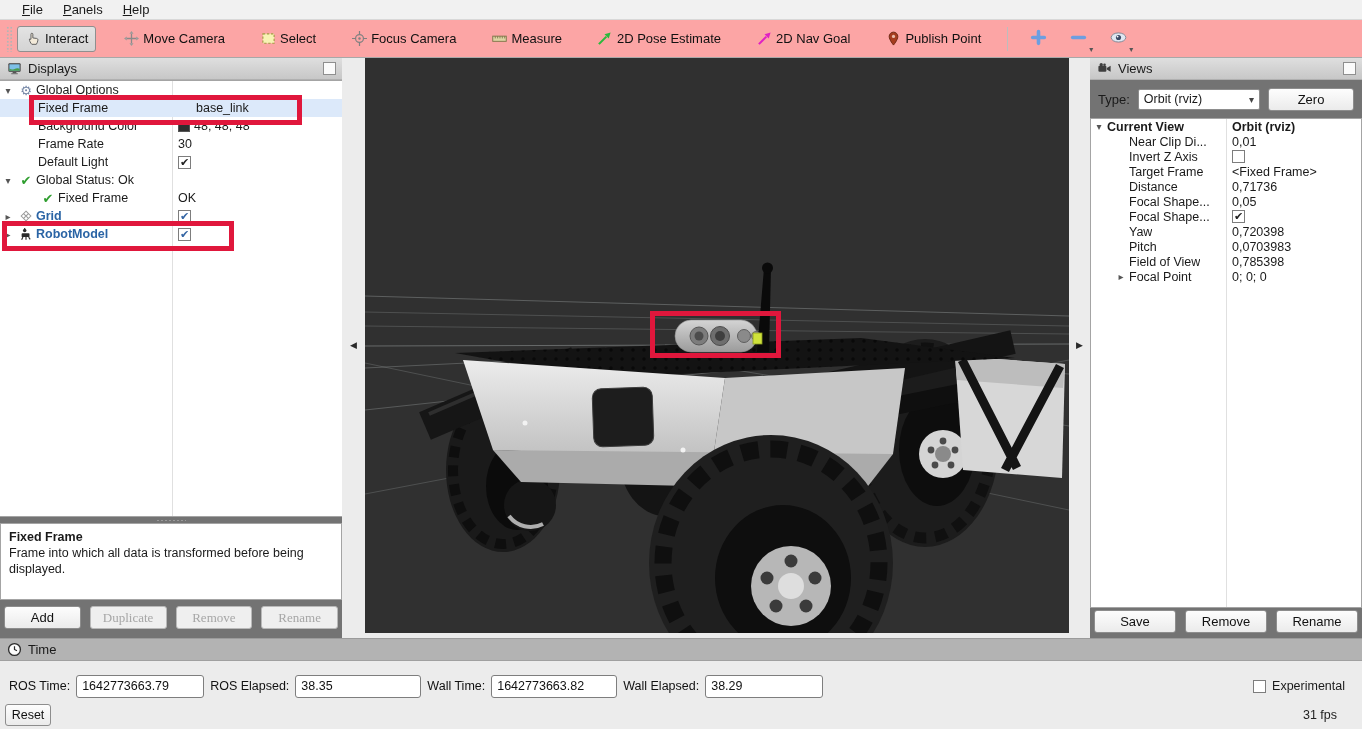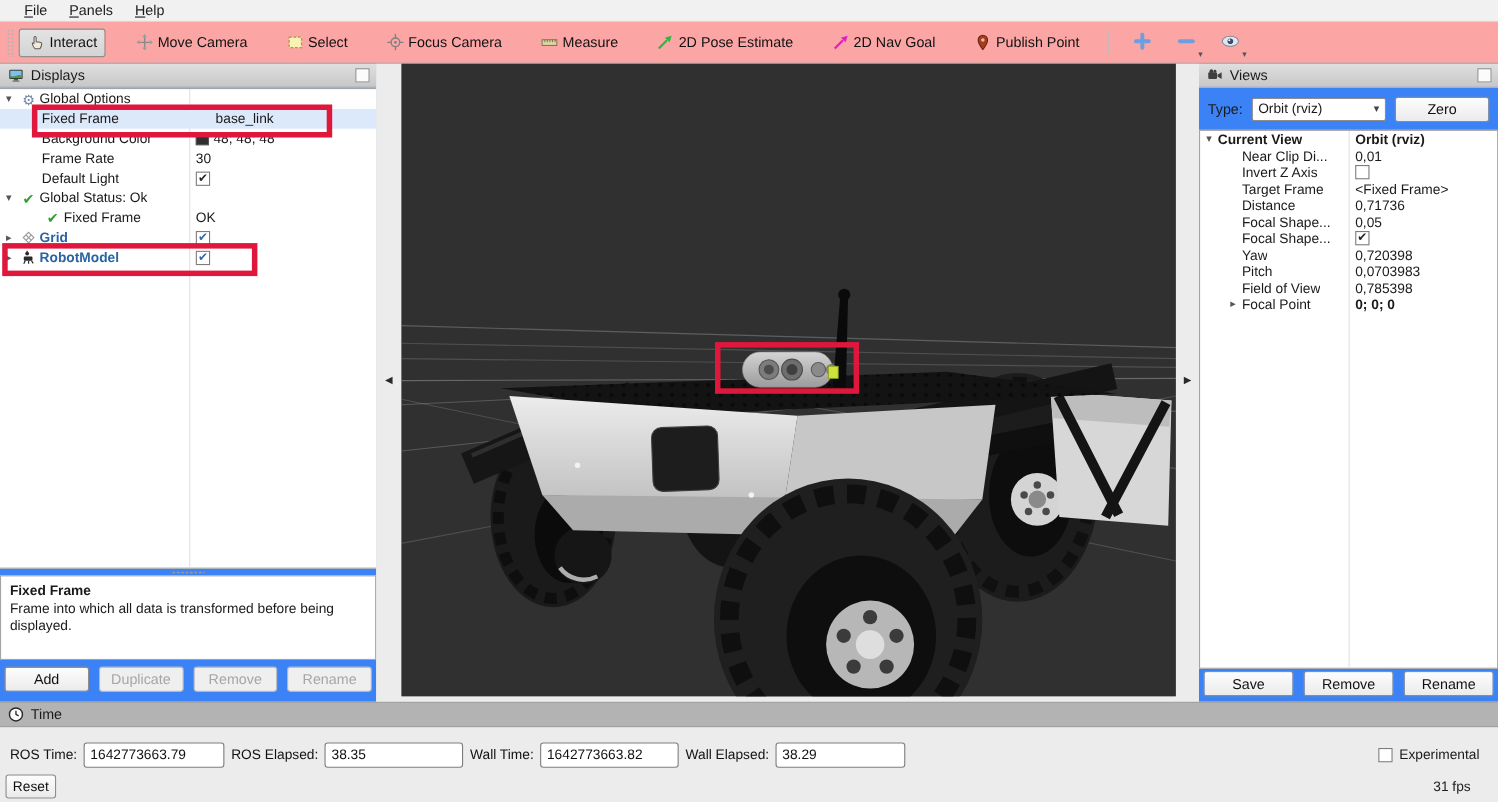--- a/index.html
+++ b/index.html
@@ -24,21 +24,21 @@
   .tool.active { background:linear-gradient(#e3e3e3,#d4d4d4); border-color:#8f8f8f; }
   .tool-icon { display:inline-flex; width:16px; height:16px; align-items:center; justify-content:center; }
   .tsep { width:1px; height:24px; background:#bdbdbd; margin:0 14px 0 18px; }
   #zoomctls { display:flex; align-items:center; gap:8px; }
   .zoomctl { position:relative; width:32px; height:28px; display:flex; align-items:center; justify-content:center;
              background:transparent; border:none; }
   .mini-caret { position:absolute; right:1px; bottom:-1px; font-size:8px; color:#555; line-height:8px; }
 
   
   #main { position:absolute; left:0; top:58px; width:100%; height:580px; }
-  .dock { position:absolute; top:0; height:580px; background:#3b82f6; }
+  .dock { position:absolute; top:0; height:580px; background:#737373; }
   #displays { left:0; width:342px; }
   #views { left:1090px; width:272px; }
   .dock-head { height:22px; background:linear-gradient(#dfdfdf,#c7c7c7); border-bottom:1px solid #b0b0b0;
                display:flex; align-items:center; gap:6px; padding:0 6px; }
   .dock-title { font-size:13px; }
   .float-btn { margin-left:auto; width:13px; height:13px; background:#fbfbfb; border:1px solid #8f8f8f; }
   .dicon { display:inline-flex; width:16px; height:16px; align-items:center; justify-content:center; }
 
   .tree-frame { position:absolute; left:0; right:0; background:#fff; border-top:1px solid #a4a4a4;
                 border-bottom:1px solid #a4a4a4; overflow:hidden; }
@@ -63,21 +63,21 @@
   .hsplit::after { content:""; width:30px; height:3px;
                    background-image:radial-gradient(#9a9a9a 1px, transparent 1.2px); background-size:4px 3px; }
   .help-box { position:absolute; top:465px; left:0; right:0; height:77px; background:#fff; border:1px solid #a4a4a4;
               padding:5px 8px; font-size:12.5px; line-height:1.28; }
   .help-box b { display:block; }
   .btn-row { position:absolute; left:0; right:0; display:flex; gap:9px; padding:0 4px; }
   #displays-btns { top:548px; }
   #views-btns { top:552px; }
   .qbtn { flex:1; height:23px; background:linear-gradient(#fdfdfd,#ebebeb); border:1px solid #8d8d8d;
           border-radius:3px; font-size:13px; font-family:inherit; color:#111; }
-  .qbtn:disabled { color:#a6a6a6; border-color:#b9b9b9; background:#efefef; }
+  .qbtn:disabled { color:#a6a6a6; border-color:#b9b9b9; background:#efefef;font-family:Liberation Serif, serif; }
 
   .type-row { position:absolute; top:30px; left:0; right:0; height:22px; display:flex; align-items:center;
               gap:8px; padding:0 8px; }
   .type-row .lab { font-size:13px; }
   .combo { flex:1; height:21px; background:#fff; border:1px solid #8d8d8d; border-radius:2px; display:flex;
            align-items:center; padding:0 5px; font-size:12.5px; }
   .combo-arrow { margin-left:auto; font-size:10px; color:#444; }
   .type-row .qbtn { flex:0 0 86px; }
 
   
@@ -579,21 +579,21 @@
             <span class="tval" style="left: 141px;">
               <span>0,785398</span>
             </span>
           </div>
           <div class="trow" style="height: 15px;">
             <span class="tname">
               <span class="indent" style="width: 22px;"></span>
               <span class="expander">▸</span>
               <span>Focal Point</span>
             </span>
-            <span class="tval" style="left: 141px; font-weight: bold;">
+            <span class="tval" style="left: 141px;">
               <span>0; 0; 0</span>
             </span>
           </div>
         </div>
       <div class="btn-row" id="views-btns">
           <button class="qbtn">Save</button>
           <button class="qbtn">Remove</button>
           <button class="qbtn">Rename</button>
         </div>
     </section>

